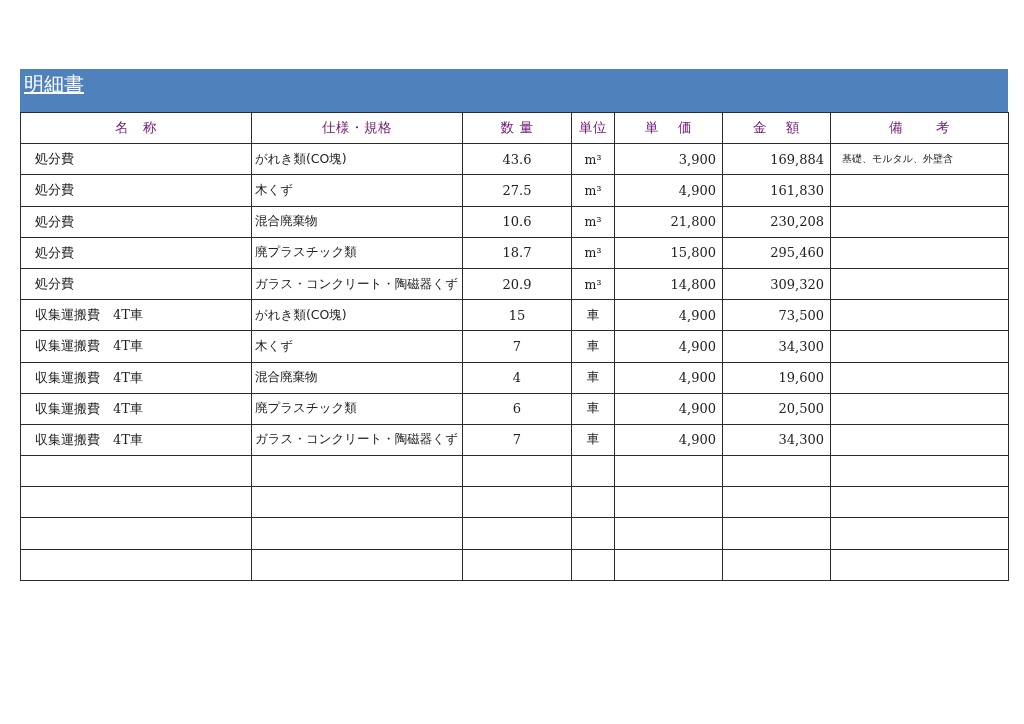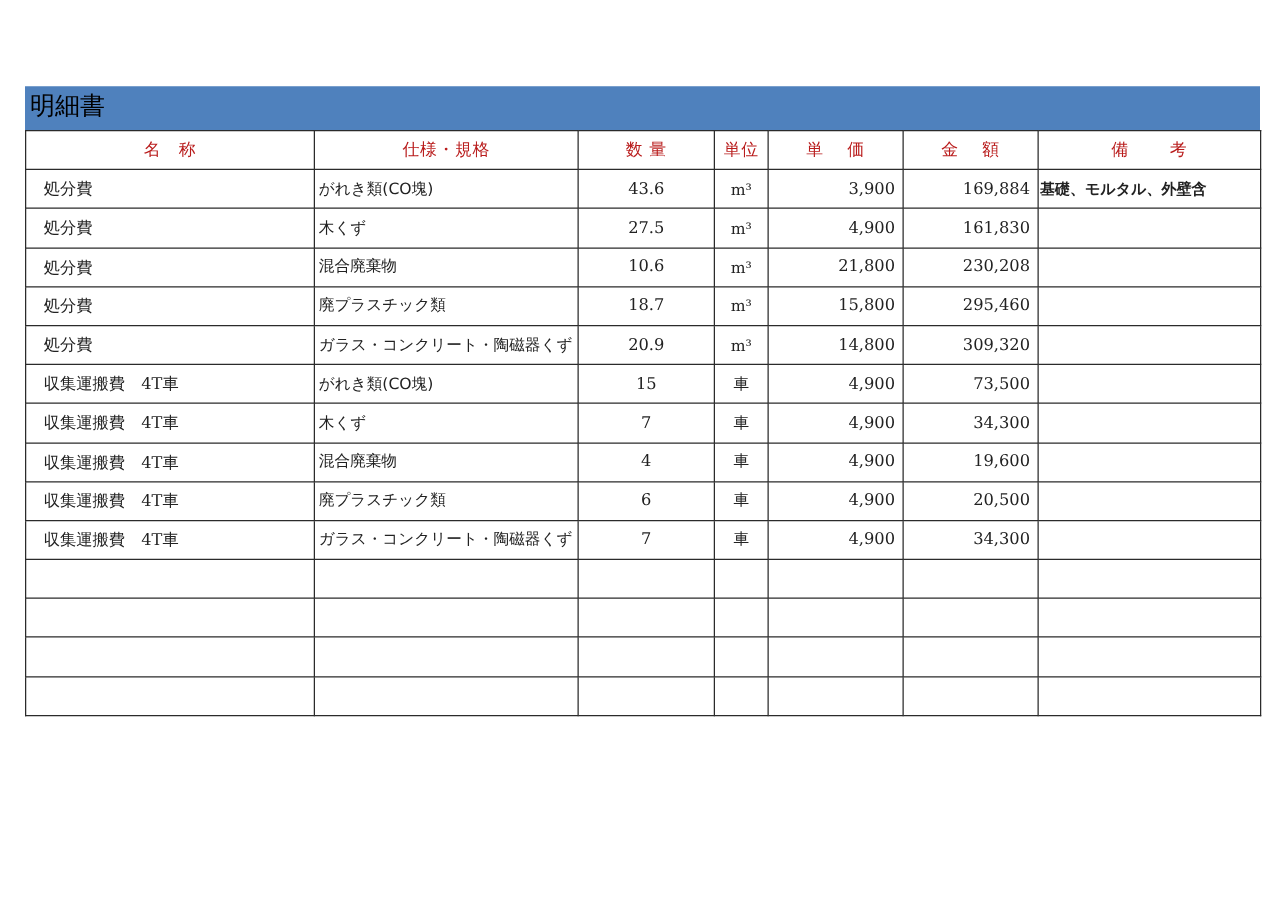--- a/index.html
+++ b/index.html
@@ -1,41 +1,41 @@
 <!DOCTYPE html>
 <html><head>
 <meta charset="utf-8">
 <style>
   html, body { margin:0; padding:0; background:#ffffff; }
   body { width:1024px; height:724px; position:relative; overflow:hidden;
          font-family: "DejaVu Serif", "Liberation Serif", serif; color:#222; }
   .sheet { position:absolute; left:20px; top:69px; width:988px; }
-  .title-bar { height:35px; background:#4f81bd; color:#000000;
+  .title-bar { height:43px; background:#4f81bd; color:#ffffff;
                font-family:"DejaVu Sans","Liberation Sans",sans-serif;
-               font-size:20px; line-height:31px; padding-left:4px; box-sizing:border-box; }
+               font-size:20px; line-height:31px; padding-left:4px; box-sizing:border-box;text-decoration:underline; }
   table { border-collapse:collapse; table-layout:fixed; width:988px; }
   td, th { border:1.5px solid #2b2b2b; height:31.2px; padding:0 6px; box-sizing:border-box;
            font-size:13px; white-space:nowrap; overflow:hidden; font-weight:normal; }
-  th { color:#b91c1c; font-family:"DejaVu Sans","Liberation Sans",sans-serif;
+  th { color:#701a75; font-family:"DejaVu Sans","Liberation Sans",sans-serif;
        font-size:13.5px; text-align:center; letter-spacing:0.5px; }
   .c-name { width:231px; }
   .c-spec { width:211px; }
   .c-qty  { width:109px; }
   .c-unit { width:43px; }
   .c-price{ width:108px; }
   .c-amt  { width:108px; }
   .c-note { width:178px; }
   td.name { padding-left:14px; }
   td.section { padding-left:3px; font-family:"DejaVu Sans","Liberation Sans",sans-serif;
                font-weight:bold; font-size:13px; }
   td.spec { padding-left:3px; font-family:"DejaVu Sans","Liberation Sans",sans-serif; font-size:12.5px; }
   td.num-c { text-align:center; }
   td.num-r { text-align:right; padding-right:6px; }
   td.unit { text-align:center; font-size:12.5px; }
-  td.note { padding-left:1px; font-family:"DejaVu Sans","Liberation Sans",sans-serif; font-size:12px;font-weight:bold; }
+  td.note { padding-left:11px; font-family:"DejaVu Sans","Liberation Sans",sans-serif; font-size:10px; }
   td.subtotal-label { padding-left:14px; font-family:"DejaVu Sans","Liberation Sans",sans-serif; }
 </style>
 </head>
 <body>
 
 <div class="sheet">
   <div class="title-bar">明細書</div>
   <table>
     <colgroup>
       <col class="c-name">

